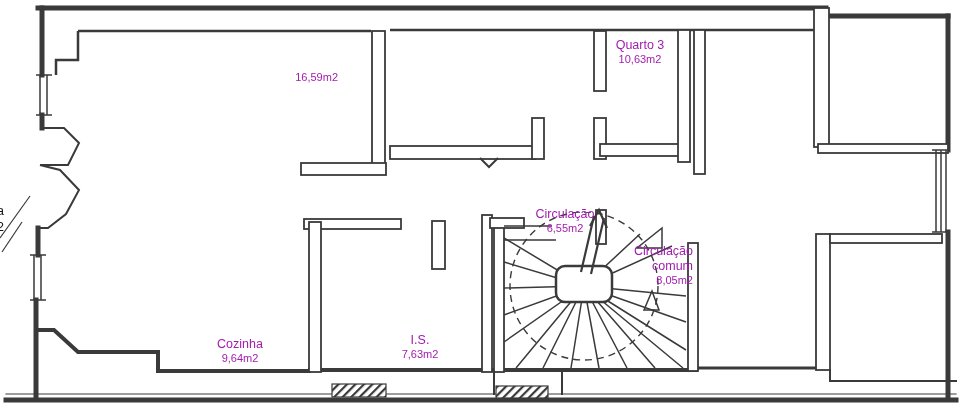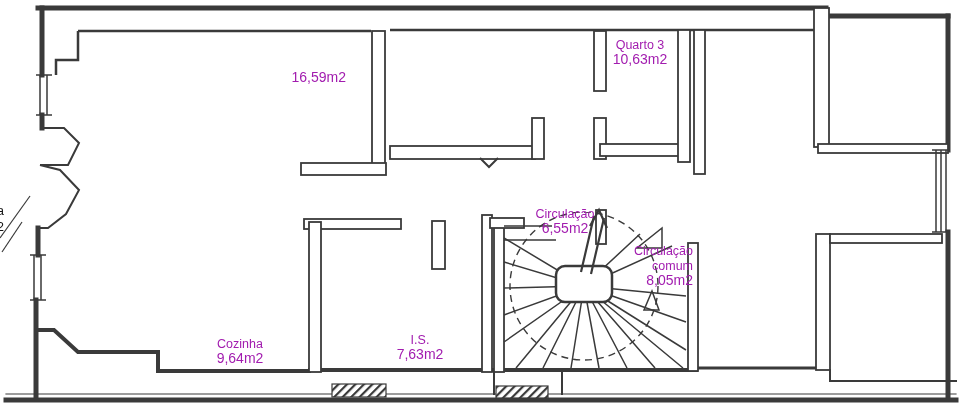--- a/index.html
+++ b/index.html
@@ -16,21 +16,21 @@
     text-align:center;
     color:#a21caf;
     pointer-events:none;
   }
   .rname{
     font-size:12.5px;
     line-height:15px;
     white-space:pre-line;
   }
   .rarea{
-    font-size:14px;
+    font-size:11px;
     line-height:13px;
   }
   .edge-frag{
     position:absolute;
     left:-3px;top:203px;
     font-size:12.5px;
     line-height:16px;
     color:#151515;
   }
 </style>
@@ -128,21 +128,21 @@
       <path d="M590,226 L599,210 L607,228"></path>
     </g>
 
     <g stroke="#3a3a3a" fill="none" stroke-width="1.5">
       <polygon points="637,248 662,248 662,228"></polygon>
       <polygon points="644,310 659,310 652,291"></polygon>
     </g>
   </svg>
 
   <div class="room-label" style="left:150px;top:71px;width:220px;">
-    <div class="rarea" style="text-align:right;padding-right:24px;">16,59m2</div>
+    <div class="rarea" style="text-align:right;padding-right:32px;">16,59m2</div>
   </div>
 
   <div class="room-label" style="left:580px;top:38px;width:120px;">
     <div class="rname">Quarto 3</div>
     <div class="rarea">10,63m2</div>
   </div>
 
   <div class="room-label" style="left:505px;top:179px;width:120px;margin-top:28px;">
     <div class="rname">Circulação</div>
     <div class="rarea">6,55m2</div>

